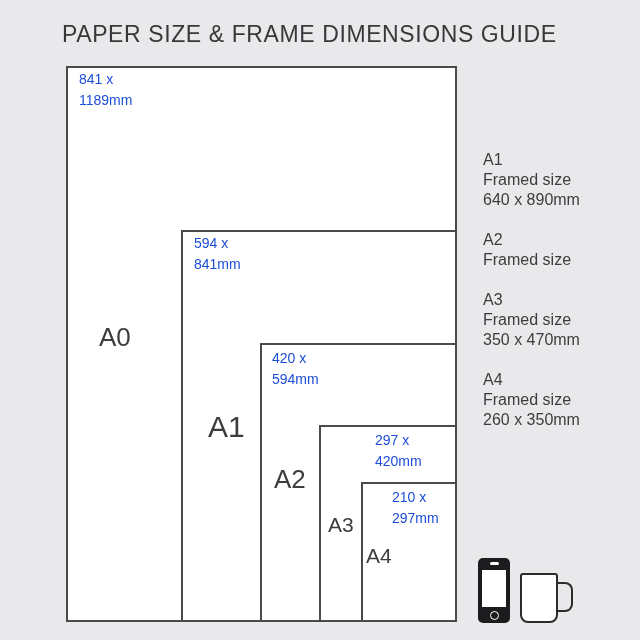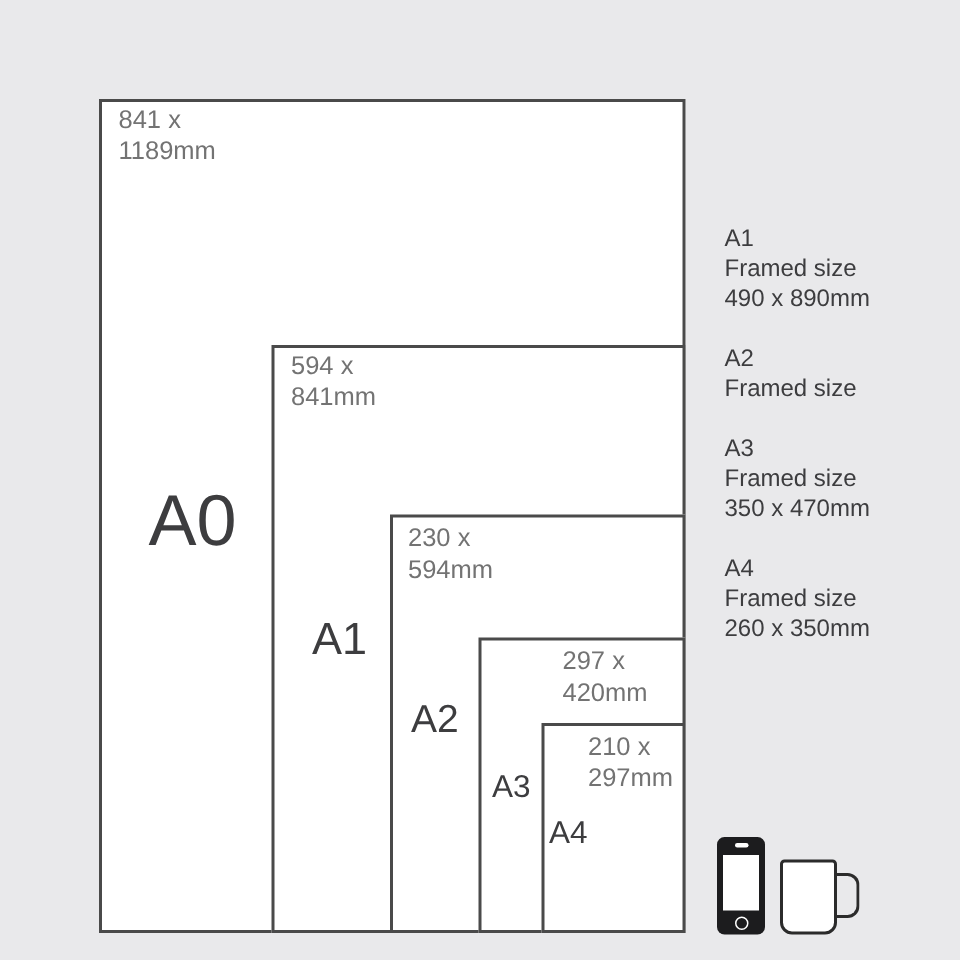--- a/index.html
+++ b/index.html
@@ -27,38 +27,38 @@
     border:2px solid #4a4a4a;
   }
   .paper-a0{left:66px;top:66px;width:391px;height:556px;}
   .paper-a1{left:181px;top:230px;width:276px;height:392px;}
   .paper-a2{left:260px;top:343px;width:197px;height:279px;}
   .paper-a3{left:319px;top:425px;width:138px;height:197px;}
   .paper-a4{left:361px;top:482px;width:96px;height:140px;}
 
   .dims{
     position:absolute;
-    font-size:17px;line-height:21px;
-    color:#737373;
+    font-size:14px;line-height:21px;
+    color:#1d4ed8;
     white-space:nowrap;
   }
   .dims-a0{left:79px;top:69px;}
   .dims-a1{left:194px;top:233px;}
   .dims-a2{left:272px;top:348px;}
   .dims-a3{left:331px;top:430px;margin-left:44px;}
   .dims-a4{left:368px;top:487px;margin-left:24px;}
   .dims span{display:block;}
 
   .size-label{
     position:absolute;
     line-height:1;
     color:#3d3d3f;
     white-space:nowrap;
   }
-  .label-a0{left:99px;top:324px;font-size:48px;}
+  .label-a0{left:99px;top:324px;font-size:26px;}
   .label-a1{left:208px;top:412px;font-size:30px;}
   .label-a2{left:274px;top:466px;font-size:26px;}
   .label-a3{left:328px;top:514px;font-size:21px;}
   .label-a4{left:366px;top:545px;font-size:21px;}
 
   
   .framed-list{
     position:absolute;left:483px;top:150px;
     font-size:16px;line-height:20px;
   }
@@ -95,38 +95,39 @@
     width:38px;height:50px;box-sizing:border-box;
     background:#ffffff;border:2px solid #2b2b2b;
     border-radius:3px 3px 8px 8px;
   }
 </style>
 </head>
 <body>
 
 <div class="canvas">
 
+  <div class="title">PAPER SIZE &amp; FRAME DIMENSIONS GUIDE</div>
 
   <div>
     <div class="paper paper-a0"></div>
     <div class="paper paper-a1"></div>
     <div class="paper paper-a2"></div>
     <div class="paper paper-a3"></div>
     <div class="paper paper-a4"></div>
 
     <div class="dims dims-a0">
       <span>841 x</span>
       <span>1189mm</span>
     </div>
     <div class="dims dims-a1">
       <span>594 x</span>
       <span>841mm</span>
     </div>
     <div class="dims dims-a2">
-      <span>230 x</span>
+      <span>420 x</span>
       <span>594mm</span>
     </div>
     <div class="dims dims-a3">
       <span>297 x</span>
       <span>420mm</span>
     </div>
     <div class="dims dims-a4">
       <span>210 x</span>
       <span>297mm</span>
     </div>
@@ -135,21 +136,21 @@
     <div class="size-label label-a1">A1</div>
     <div class="size-label label-a2">A2</div>
     <div class="size-label label-a3">A3</div>
     <div class="size-label label-a4">A4</div>
   </div>
 
   <div class="framed-list">
     <div class="framed-entry">
       <div>A1</div>
       <div>Framed size</div>
-      <div>490 x 890mm</div>
+      <div>640 x 890mm</div>
     </div>
     <div class="framed-entry">
       <div>A2</div>
       <div>Framed size</div>
     </div>
     <div class="framed-entry">
       <div>A3</div>
       <div>Framed size</div>
       <div>350 x 470mm</div>
     </div>

